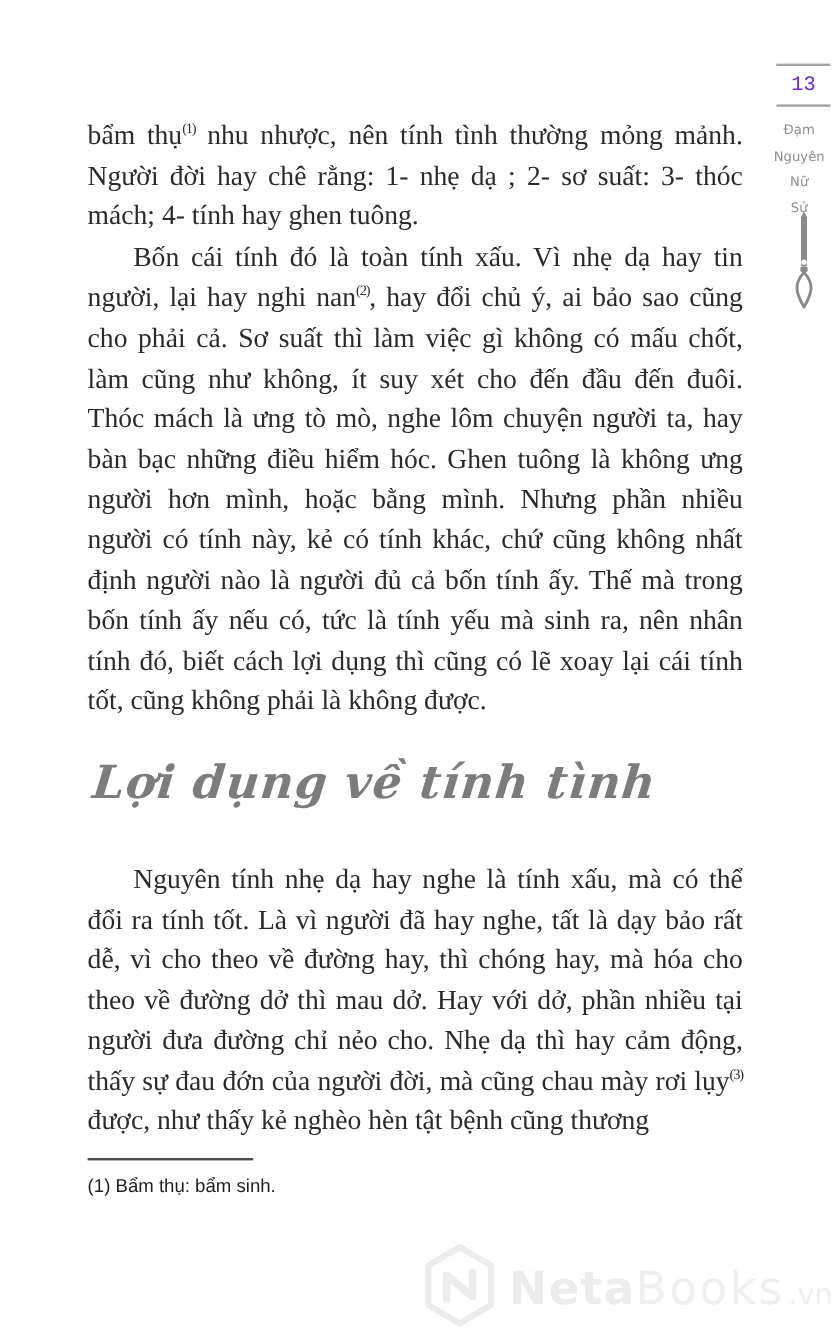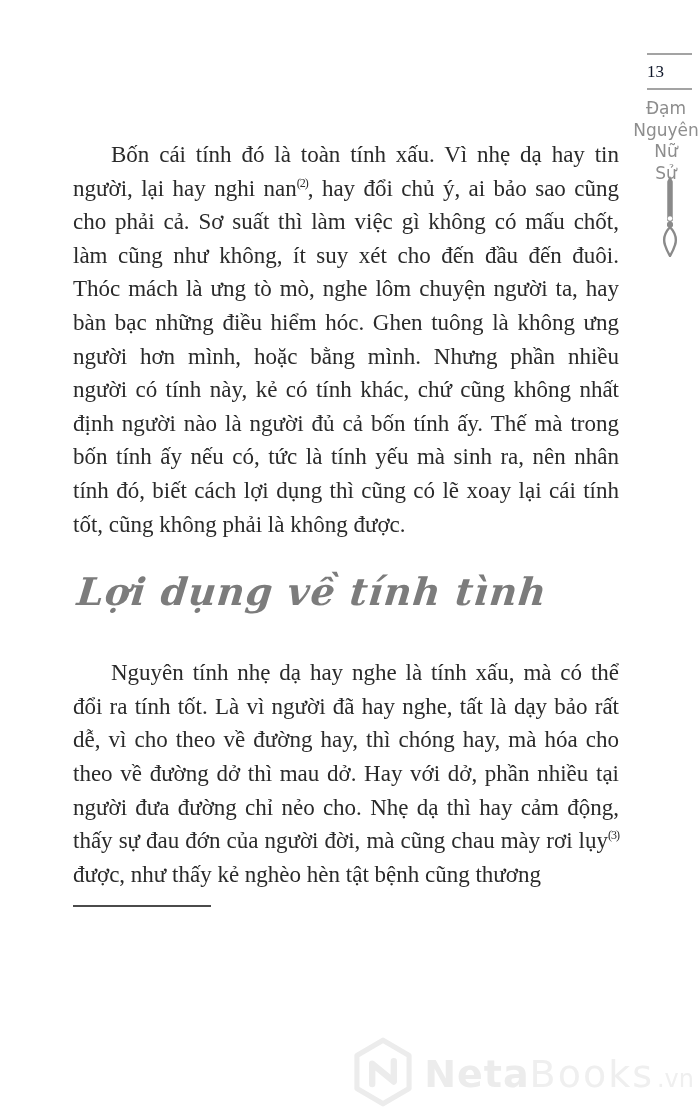--- a/index.html
+++ b/index.html
@@ -20,21 +20,21 @@
   }
   p.body-par {
     margin: 0;
     font-size: 23px;
     line-height: 33.6px;
     text-align: justify;
     color: #2a2a2a;
     font-family: "Liberation Serif", serif;
   }
   p.body-par.indent { text-indent: 38px; margin-top: 42px; }
-  p.body-par + p.body-par { margin-top: 14px; }
+  p.body-par + p.body-par { margin-top: 1px; }
   sup.fn-ref {
     font-size: 12px;
     line-height: 0;
     vertical-align: 9px;
     letter-spacing: -1px;
   }
 
   
   h2.script-heading {
     margin: 28px 0 24px 2px;
@@ -66,32 +66,32 @@
   }
 
   
   .page-number-box {
     position: absolute;
     right: 8px; top: 53px;
     width: 45px;
     border-top: 2px solid #a3a3a3;
     border-bottom: 2px solid #a3a3a3;
     padding: 7px 0 6px 0;
-    text-align: left;
-    font-family: Liberation Serif, serif;
+    text-align: center;
+    font-family: Liberation Mono, monospace;
     font-size: 17px;
-    color: #0f172a;
+    color: #6d28d9;
   }
   .sidebar-title {
     position: absolute;
     right: 0; top: 98px;
     width: 68px;
     text-align: center;
     font-family: "DejaVu Sans", sans-serif;
-    font-size: 17px;
+    font-size: 11px;
     line-height: 21.5px;
     color: #8d8d8d;
   }
   .brush-icon-wrap {
     position: absolute;
     right: 17px; top: 175px;
     width: 26px; height: 82px;
   }
 
   
@@ -112,29 +112,31 @@
   }
   .wm-main   { font-size: 38px; font-weight: 700; letter-spacing: 1px; }
   .wm-second { font-size: 38px; font-weight: 400; letter-spacing: 2px; color: #efefef; }
   .wm-suffix { font-size: 24px; font-weight: 400; margin-left: 3px; color: #efefef; }
 </style>
 </head>
 <body>
 
 <div class="main-col">
 
+  <p class="body-par"><span>bẩm thụ</span><sup class="fn-ref">(1)</sup><span> nhu nhược, nên tính tình thường mỏng mảnh. Người đời hay chê rằng: 1- nhẹ dạ ; 2- sơ suất: 3- thóc mách; 4- tính hay ghen tuông.</span></p>
 
   <p class="body-par indent"><span>Bốn cái tính đó là toàn tính xấu. Vì nhẹ dạ hay tin người, lại hay nghi nan</span><sup class="fn-ref">(2)</sup><span>, hay đổi chủ ý, ai bảo sao cũng cho phải cả. Sơ suất thì làm việc gì không có mấu chốt, làm cũng như không, ít suy xét cho đến đầu đến đuôi. Thóc mách là ưng tò mò, nghe lôm chuyện người ta, hay bàn bạc những điều hiểm hóc. Ghen tuông là không ưng người hơn mình, hoặc bằng mình. Nhưng phần nhiều người có tính này, kẻ có tính khác, chứ cũng không nhất định người nào là người đủ cả bốn tính ấy. Thế mà trong bốn tính ấy nếu có, tức là tính yếu mà sinh ra, nên nhân tính đó, biết cách lợi dụng thì cũng có lẽ xoay lại cái tính tốt, cũng không phải là không được.</span></p>
 
   <h2 class="script-heading">Lợi dụng về tính tình</h2>
 
   <p class="body-par indent"><span>Nguyên tính nhẹ dạ hay nghe là tính xấu, mà có thể đổi ra tính tốt. Là vì người đã hay nghe, tất là dạy bảo rất dễ, vì cho theo về đường hay, thì chóng hay, mà hóa cho theo về đường dở thì mau dở. Hay với dở, phần nhiều tại người đưa đường chỉ nẻo cho. Nhẹ dạ thì hay cảm động, thấy sự đau đớn của người đời, mà cũng chau mày rơi lụy</span><sup class="fn-ref">(3)</sup><span> được, như thấy kẻ nghèo hèn tật bệnh cũng thương</span></p>
 
   <hr class="footnote-rule">
 
+  <p class="footnote">(1) Bẩm thụ: bẩm sinh.</p>
 
 </div>
 
 <div class="page-number-box">13</div>
 
 <div class="sidebar-title">
   <div>Đạm</div>
   <div>Nguyên</div>
   <div>Nữ</div>
   <div>Sử</div>

